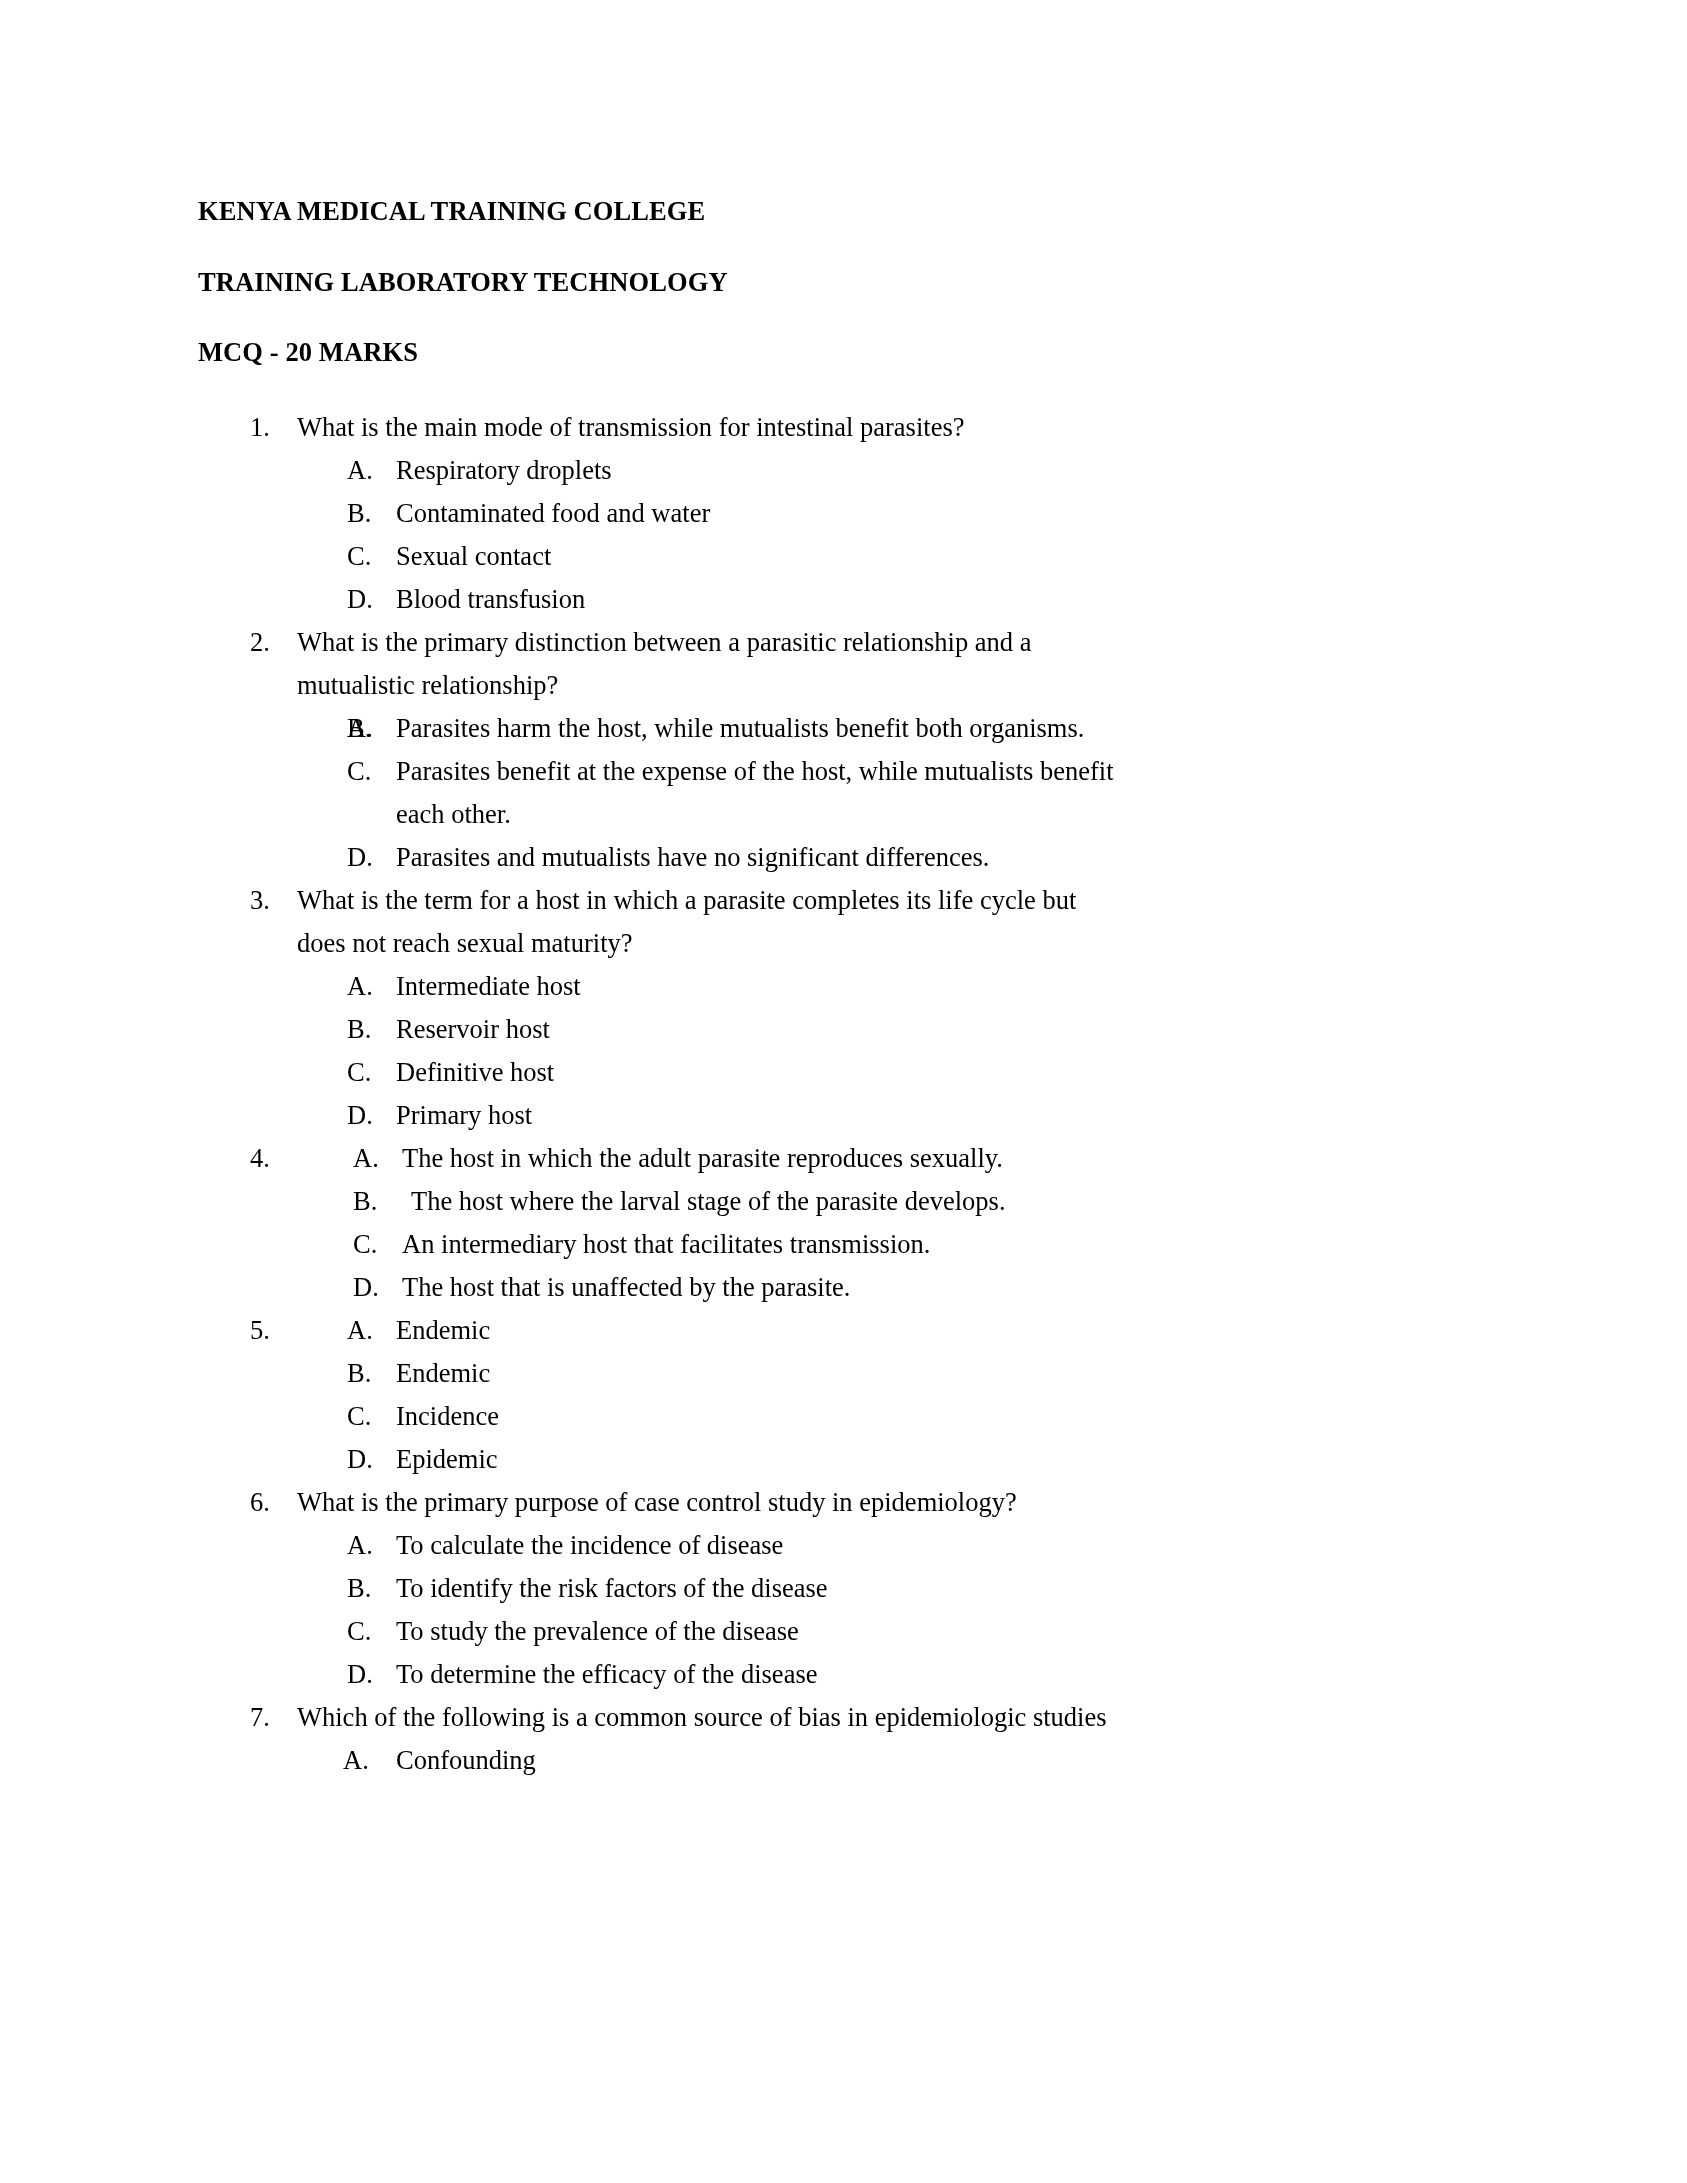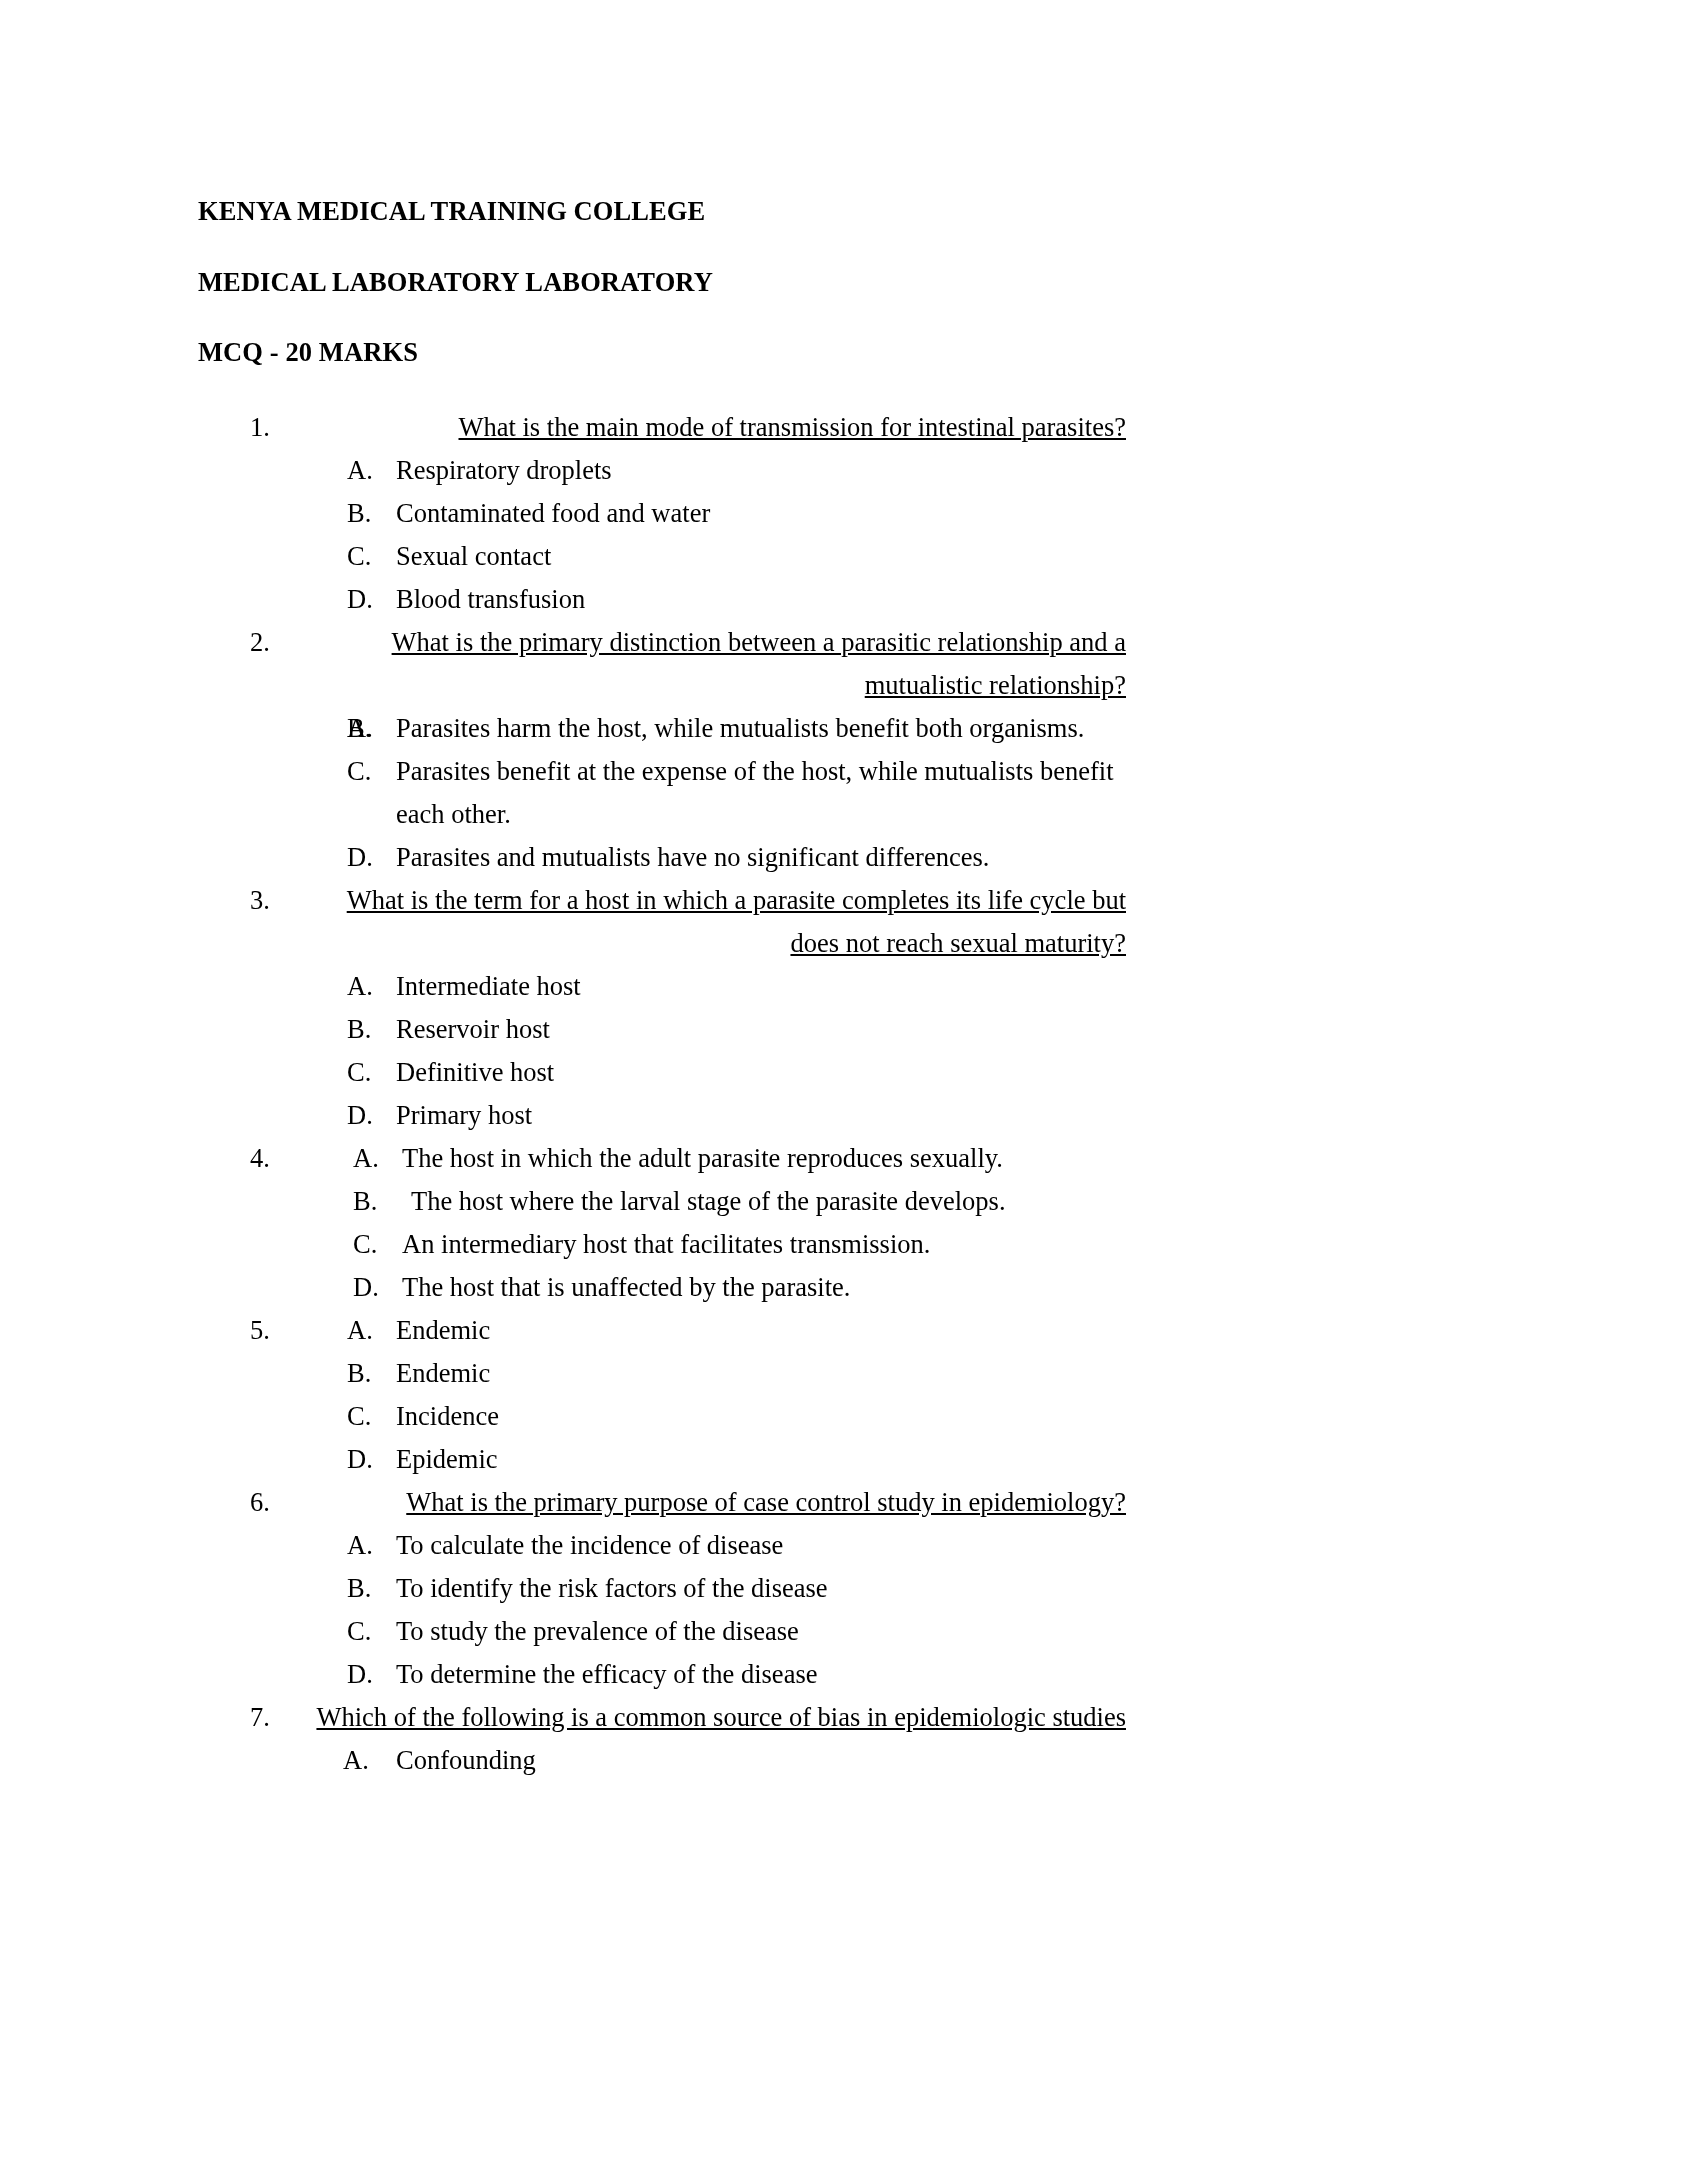--- a/index.html
+++ b/index.html
@@ -50,23 +50,22 @@
     position: absolute;
     left: 52px;               
     top: 0;
     font-size: 26.5px;
     line-height: 43px;
     white-space: nowrap;
   }
   .q-text {
     font-size: 26.5px;
     line-height: 43px;
-    text-align: right;
+    text-align: left;
     max-width: 1191px;
-    text-decoration: underline;
   }
 
   
   .option-list {
     list-style: none;
     margin: 0;
     padding: 0;
   }
   .option-item {
     position: relative;
@@ -100,21 +99,21 @@
     left: 46px;
   }
 </style>
 </head>
 <body>
 
 <div class="page">
 
   <div class="doc-headers">
     <div class="doc-header">KENYA MEDICAL TRAINING COLLEGE</div>
-    <div class="doc-header">MEDICAL LABORATORY LABORATORY</div>
+    <div class="doc-header">TRAINING LABORATORY TECHNOLOGY</div>
     <div class="doc-header">MCQ  - 20 MARKS</div>
   </div>
 
   <ol class="question-list">
 
     <li class="question-item">
       <span class="q-number">1.</span>
       <div class="q-text">What is the main mode of transmission for intestinal parasites?</div>
       <ol class="option-list">
         <li class="option-item">

